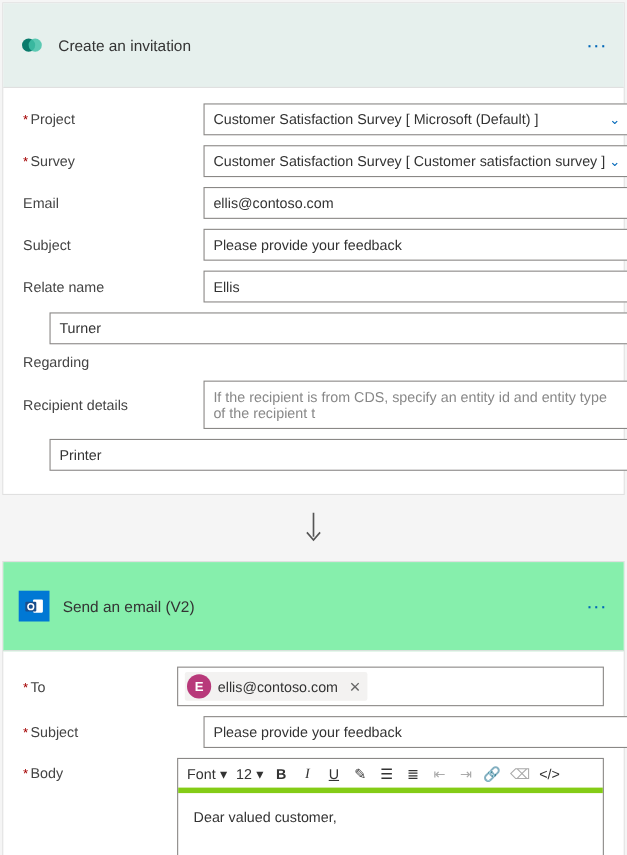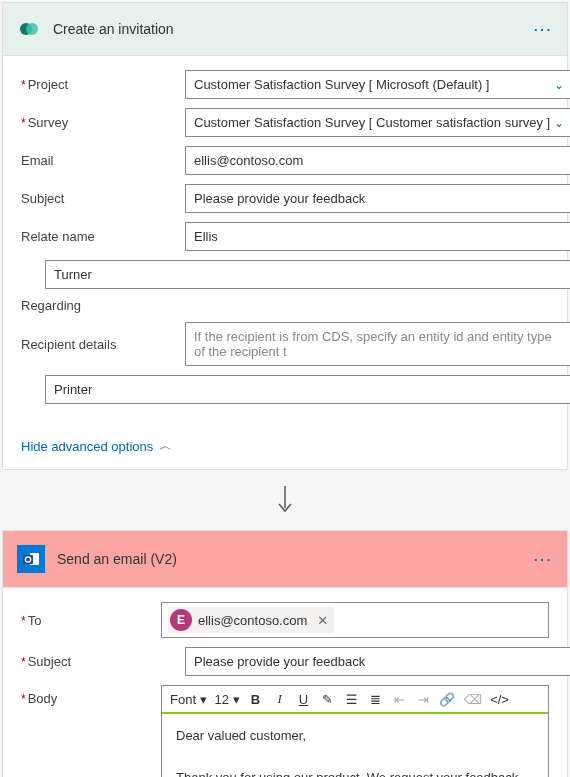--- a/index.html
+++ b/index.html
@@ -1,20 +1,20 @@
 <!DOCTYPE html>
 <html><head>
 <meta charset="utf-8">
 <style>
   * { box-sizing: border-box; margin: 0; padding: 0; }
   body { font-family: "Segoe UI", Arial, sans-serif; font-size: 13px; color: #333; background: #f5f5f5; width: 570px; }
   .card { background: #fff; border: 1px solid #e0e0e0; margin: 2px; }
-  .card-header { display: flex; align-items: center; padding: 14px 14px; border-bottom: 1px solid #e0e0e0; justify-content: flex-end; }
+  .card-header { display: flex; align-items: center; padding: 26px 14px; border-bottom: 1px solid #e0e0e0; justify-content: flex-end; }
   .hdr-green { background: #e6f0ed; }
-  .hdr-blue { background: #fca5a5; }
+  .hdr-blue { background: #86efac; }
   .card-header .title { flex: 1; font-size: 14px; color: #333; }
   .logo-circle { width: 24px; height: 24px; border-radius: 50%; margin-right: 12px; display: flex; align-items: center; justify-content: center; }
   .app-icon { width: 28px; height: 28px; background: #0078d4; margin-right: 12px; display: flex; align-items: center; justify-content: center; }
   .dots { color: #0067b8; letter-spacing: 2px; font-weight: bold; user-select: none; }
   .card-body { padding: 14px 18px 12px 18px; }
   .row { display: flex; align-items: center; margin-bottom: 9px; }
   .label { width: 140px; font-size: 13px; color: #444; display: flex; align-items: baseline; }
   .req { color: #a40000; margin-right: 2px; font-size: 12px; }
   .field { flex: 1; }
   .select, .input { width: 100%; border: 1px solid #8a8886; padding: 6px 8px; font-size: 13px; color: #333; background: #fff; display: flex; align-items: center; justify-content: space-between; margin-left: 24px; }
@@ -22,21 +22,21 @@
   .input.placeholder { color: #888; }
   .chev-down { color: #0067b8; font-size: 12px; }
   .adv-toggle { color: #0067b8; font-size: 13px; cursor: pointer; padding: 12px 18px 14px 18px; display: flex; align-items: center; gap: 6px; }
   .arrow-sep { display: flex; justify-content: center; padding: 14px 0; background: #f5f5f5; }
   .arrow-sep svg { color: #666; }
   .pill-row { flex: 1; border: 1px solid #8a8886; padding: 4px 6px; display: flex; align-items: center; min-height: 34px; }
   .pill { display: flex; align-items: center; background: #f3f2f1; border-radius: 2px; padding: 2px 6px 2px 2px; font-size: 13px; gap: 6px; }
   .avatar { width: 22px; height: 22px; border-radius: 50%; background: #b8397a; color: #fff; font-size: 12px; font-weight: 600; display: flex; align-items: center; justify-content: center; }
   .pill-x { color: #666; font-size: 13px; cursor: pointer; margin-left: 4px; }
   .body-editor { border: 1px solid #8a8886; }
-  .toolbar { display: flex; align-items: center; padding: 5px 8px; border-bottom: 2px solid #84cc16; gap: 8px; font-size: 13px; }
+  .toolbar { display: flex; align-items: center; padding: 5px 8px; border-bottom: 5px solid #84cc16; gap: 8px; font-size: 13px; }
   .tb-btn { cursor: pointer; color: #333; min-width: 16px; text-align: center; }
   .tb-sel { display: flex; align-items: center; gap: 4px; cursor: pointer; }
   .editor-content { padding: 12px 14px; font-size: 13px; color: #333; line-height: 1.5; }
   .editor-content p { margin-bottom: 22px; }
   .body-row .label { align-self: flex-start; padding-top: 6px; }
   .card-body-v2 { padding: 14px 18px 8px 18px; }
 </style>
 </head>
 <body>
 
@@ -138,24 +138,20 @@
     </div>
 
     <div class="row">
       <div class="field">
           <div class="input">
             <span>Printer</span>
           </div>
         </div>
     </div>
 
-  </div>
-  <div class="adv-toggle">
-    <span>Hide advanced options</span>
-      <span>︿</span>
   </div>
 </div>
 
 <div class="arrow-sep">
   <svg width="18" height="28" viewBox="0 0 18 28">
       <line x1="9" y1="0" x2="9" y2="22" stroke="#555" stroke-width="1.5"></line>
       <polyline points="3,18 9,25 15,18" fill="none" stroke="#555" stroke-width="1.5"></polyline>
     </svg>
 </div>
 

